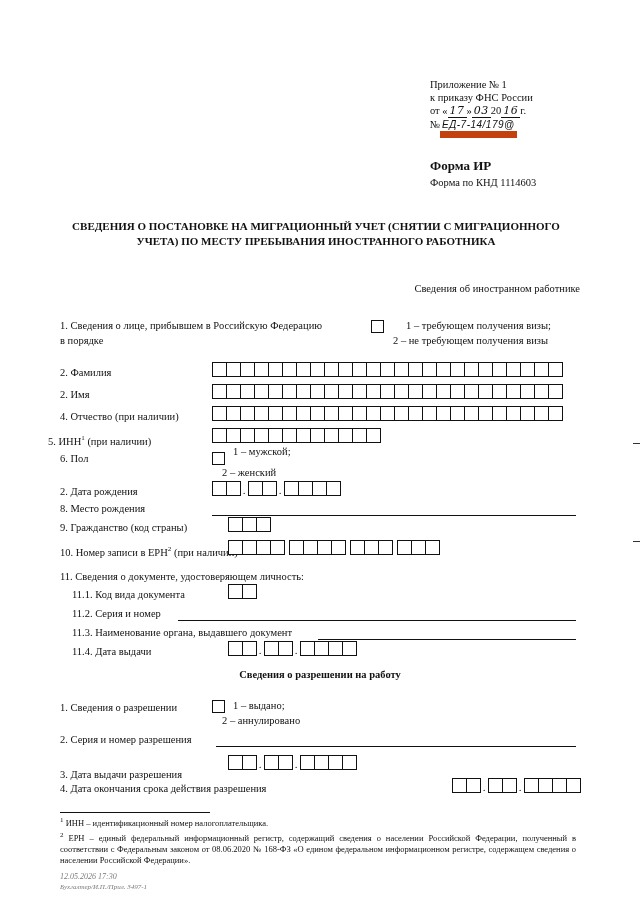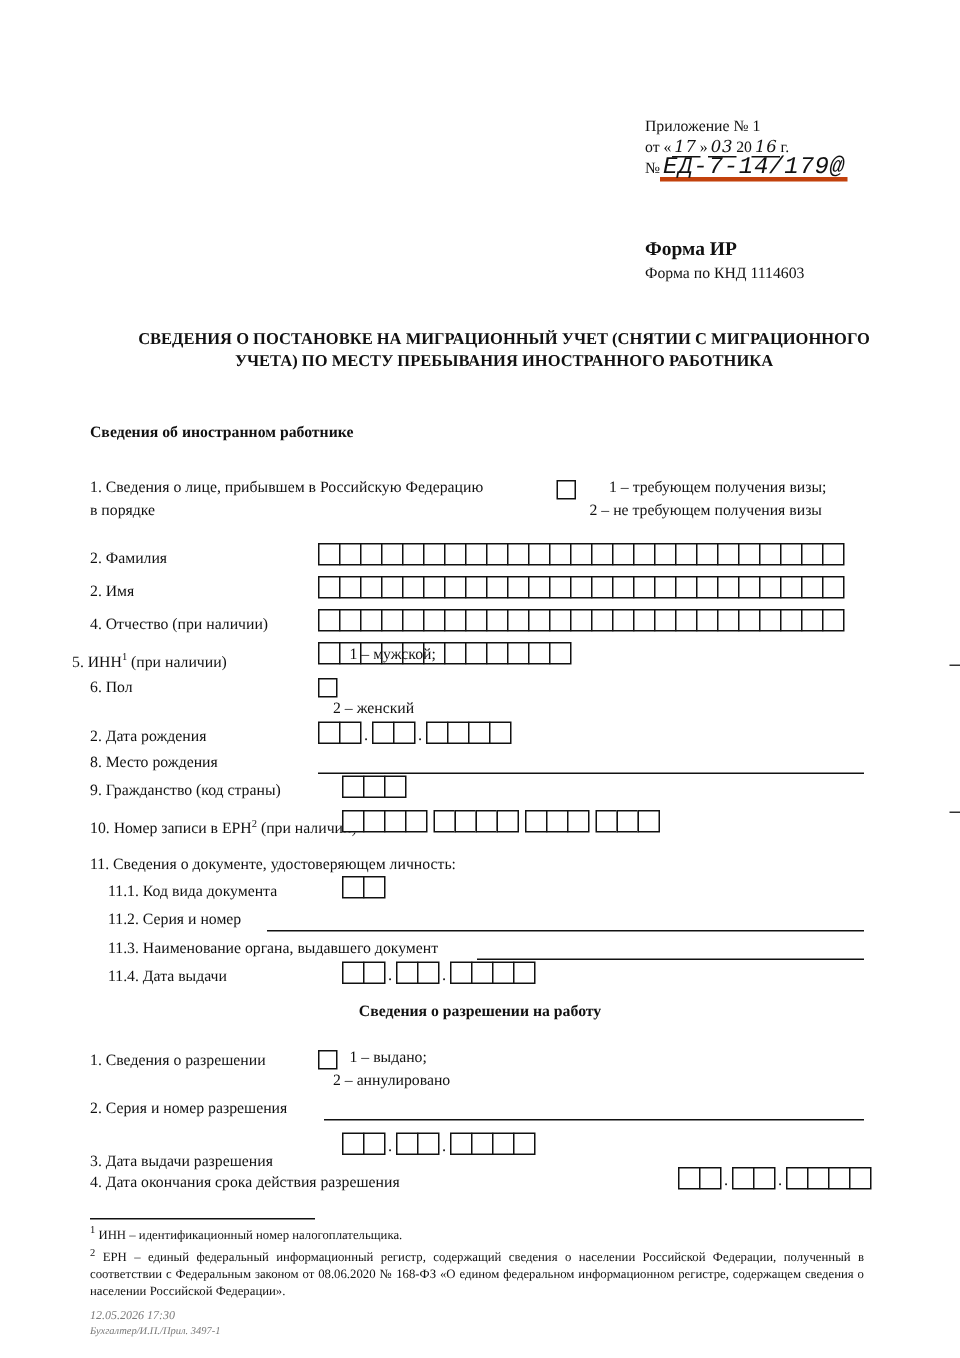--- a/index.html
+++ b/index.html
@@ -34,60 +34,60 @@
   .hand {
     font-family: "DejaVu Serif", serif;
     font-style: italic;
     font-size: 11px;
     letter-spacing: 0.5px;
     border-bottom: 1px solid #111;
     display: inline-block;
     padding: 0 2px;
   }
   .hand2 {
-    font-family: Liberation Mono, monospace;
+    font-family: Liberation Sans, sans-serif;
     font-style: italic;
-    font-size: 16px;
+    font-size: 10px;
     letter-spacing: 0.5px;
     display: inline-block;
     padding: 0 2px;
-    border-bottom: 3px solid #c2410c;
+    border-bottom: 7px solid #c2410c;
   }
   .form-name {
     position: absolute;
     left: 430px;
     top: 158px;
     font-size: 13px;
     font-weight: bold;
   }
   .form-knd {
     position: absolute;
     left: 430px;
     top: 177px;
     font-size: 10.5px;
   }
   
   .title {
     position: absolute;
-    left: 76px;
+    left: 56px;
     top: 219px;
     width: 520px;
     text-align: center;
     font-size: 11px;
     font-weight: bold;
     line-height: 15px;
   }
   .subtitle1 {
     position: absolute;
     left: 60px;
     top: 283px;
     width: 520px;
-    text-align: left;
+    text-align: right;
     font-size: 10.5px;
-    font-weight: bold;
+    font-weight: normal;
   }
   .subtitle2 {
     position: absolute;
     left: 60px;
     top: 669px;
     width: 520px;
     text-align: center;
     font-size: 10.5px;
     font-weight: bold;
   }
@@ -173,20 +173,21 @@
     border-top: 1px solid #333;
   }
 </style>
 </head>
 <body>
 
 <div class="page">
 
   <div class="header">
     <div>Приложение № 1</div>
+    <div>к приказу ФНС России</div>
     <div>
       <span>от «</span><span class="hand">17</span><span>»</span><span class="hand">03</span><span>20</span><span class="hand">16</span><span>г.</span>
     </div>
     <div>
       <span>№</span><span class="hand2">ЕД-7-14/179@</span>
     </div>
   </div>
 
   <div class="form-name">Форма ИР</div>
   <div class="form-knd">Форма по КНД 1114603</div>
@@ -301,21 +302,21 @@
       <div class="cell"></div>
       <div class="cell"></div>
       <div class="cell"></div>
       <div class="cell"></div>
       <div class="cell"></div>
       <div class="cell"></div>
   </div>
 
   <div class="lbl" style="left:60px; top:452px;">6. Пол</div>
   <div class="sqr" style="left:212px; top:452px;"></div>
-  <div class="lbl" style="left:233px; top:430px;text-align:right;">1 – мужской;</div>
+  <div class="lbl" style="left:233px; top:445px;text-align:right;">1 – мужской;</div>
   <div class="lbl" style="left:222px; top:466px;">2 – женский</div>
 
   <div class="lbl" style="left:60px; top:485px;">2. Дата рождения</div>
   <div class="cellrow" style="left:212px; top:481px;">
     <div class="cell"></div>
       <div class="cell"></div>
     <div class="dot">.</div>
     <div class="cell"></div>
       <div class="cell"></div>
     <div class="dot">.</div>

